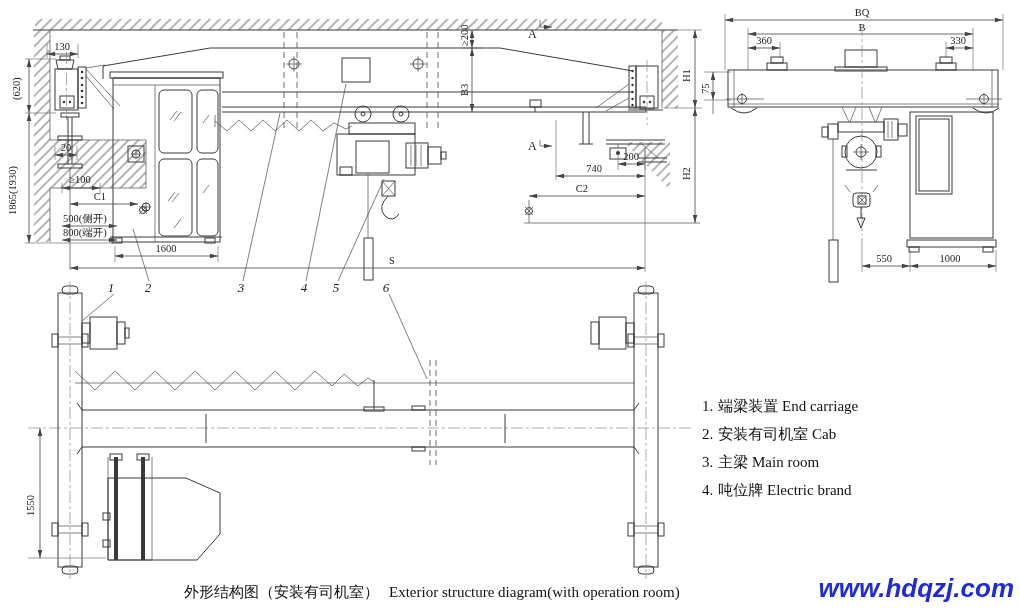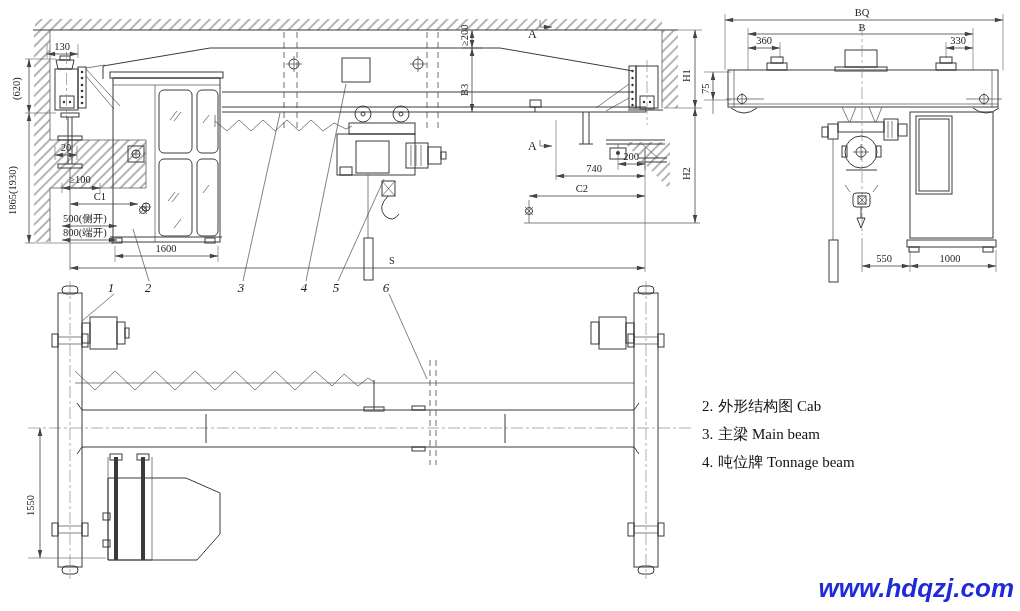--- a/index.html
+++ b/index.html
@@ -486,25 +486,31 @@
     <g>
       <line class="ext" x1="28" y1="558" x2="106" y2="558"></line>
       <line class="dim" x1="40" y1="428" x2="40" y2="558" marker-start="url(#arw)" marker-end="url(#arw)"></line>
       <text class="dt" transform="translate(34,516) rotate(-90)">1550</text>
     </g>
   </g>
 </svg>
 
   <div id="legend">
     <div class="lg-row">
-      <span class="num">2.</span><span>外形结构图 Cab</span>
+      <span class="num">1.</span><span>端梁装置 End carriage</span>
     </div>
     <div class="lg-row">
-      <span class="num">3.</span><span>主梁 Main beam</span>
+      <span class="num">2.</span><span>安装有司机室 Cab</span>
     </div>
     <div class="lg-row">
-      <span class="num">4.</span><span>吨位牌 Tonnage beam</span>
+      <span class="num">3.</span><span>主梁 Main room</span>
+    </div>
+    <div class="lg-row">
+      <span class="num">4.</span><span>吨位牌 Electric brand</span>
     </div>
   </div>
 
+  <div id="caption">
+    <span class="zh">外形结构图（安装有司机室）</span><span class="en">Exterior structure diagram(with operation room)</span>
+  </div>
 
   <div id="watermark">www.hdqzj.com</div>
 </div>
 
 </body></html>

